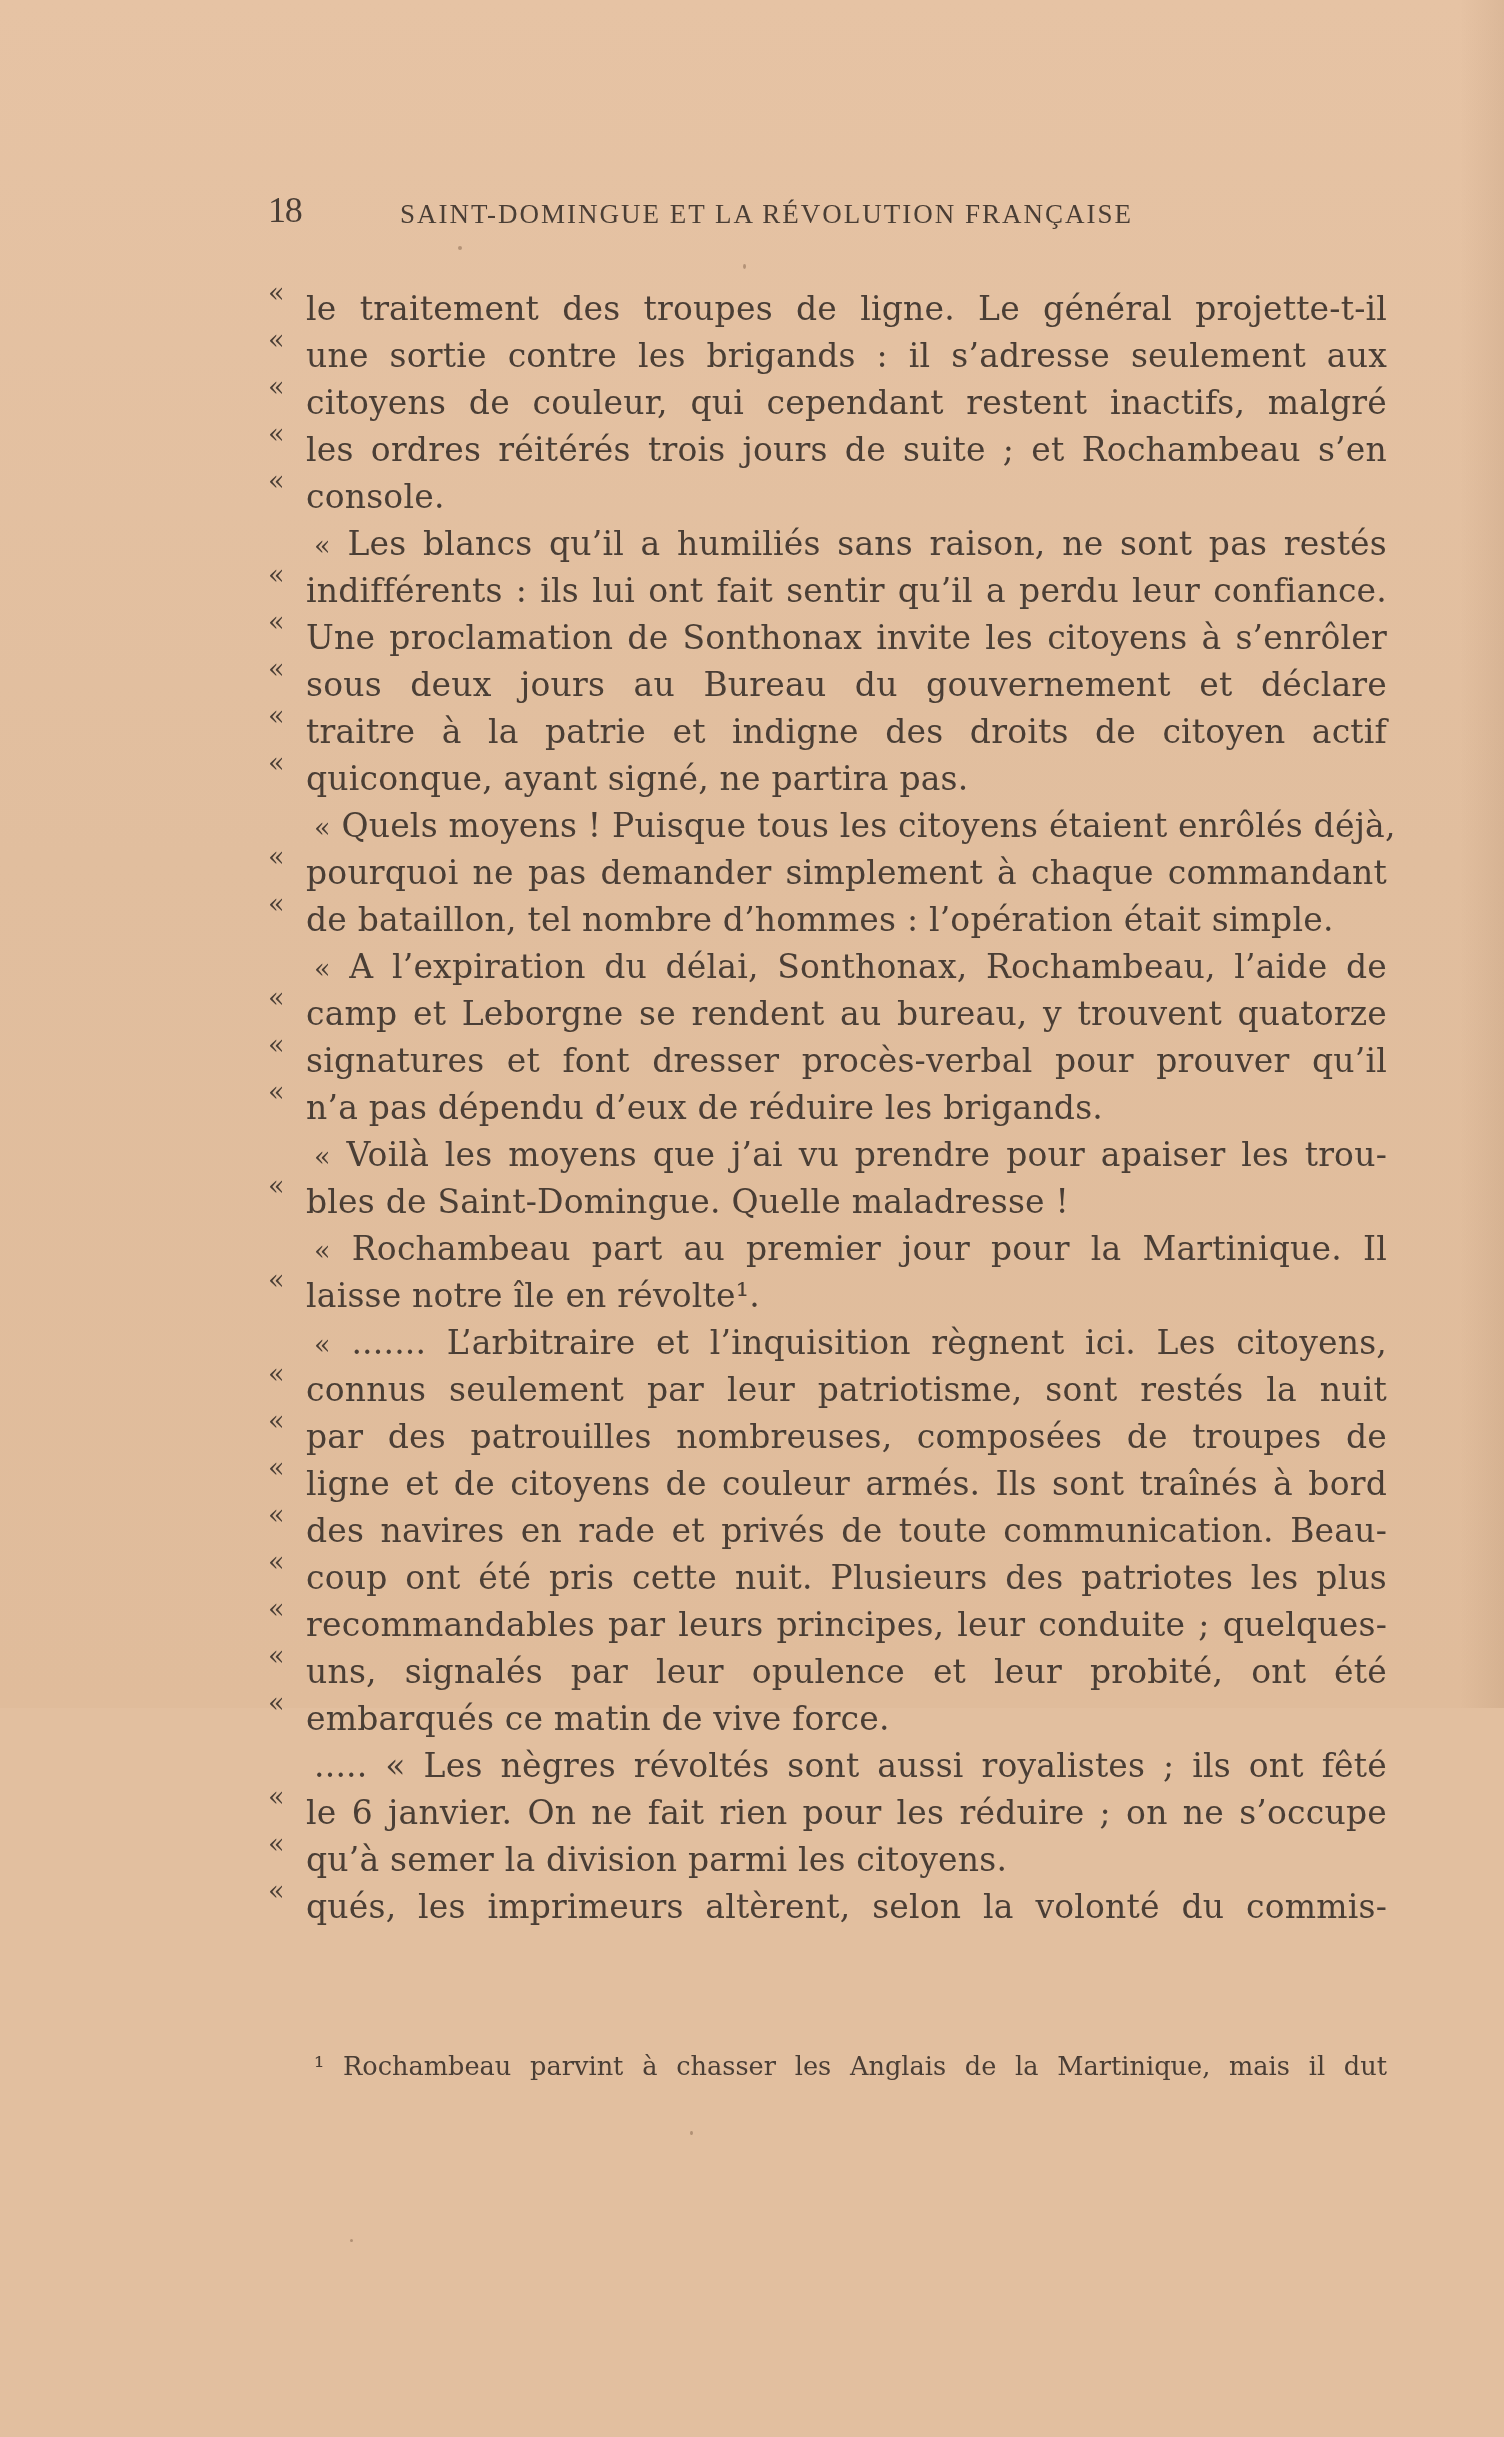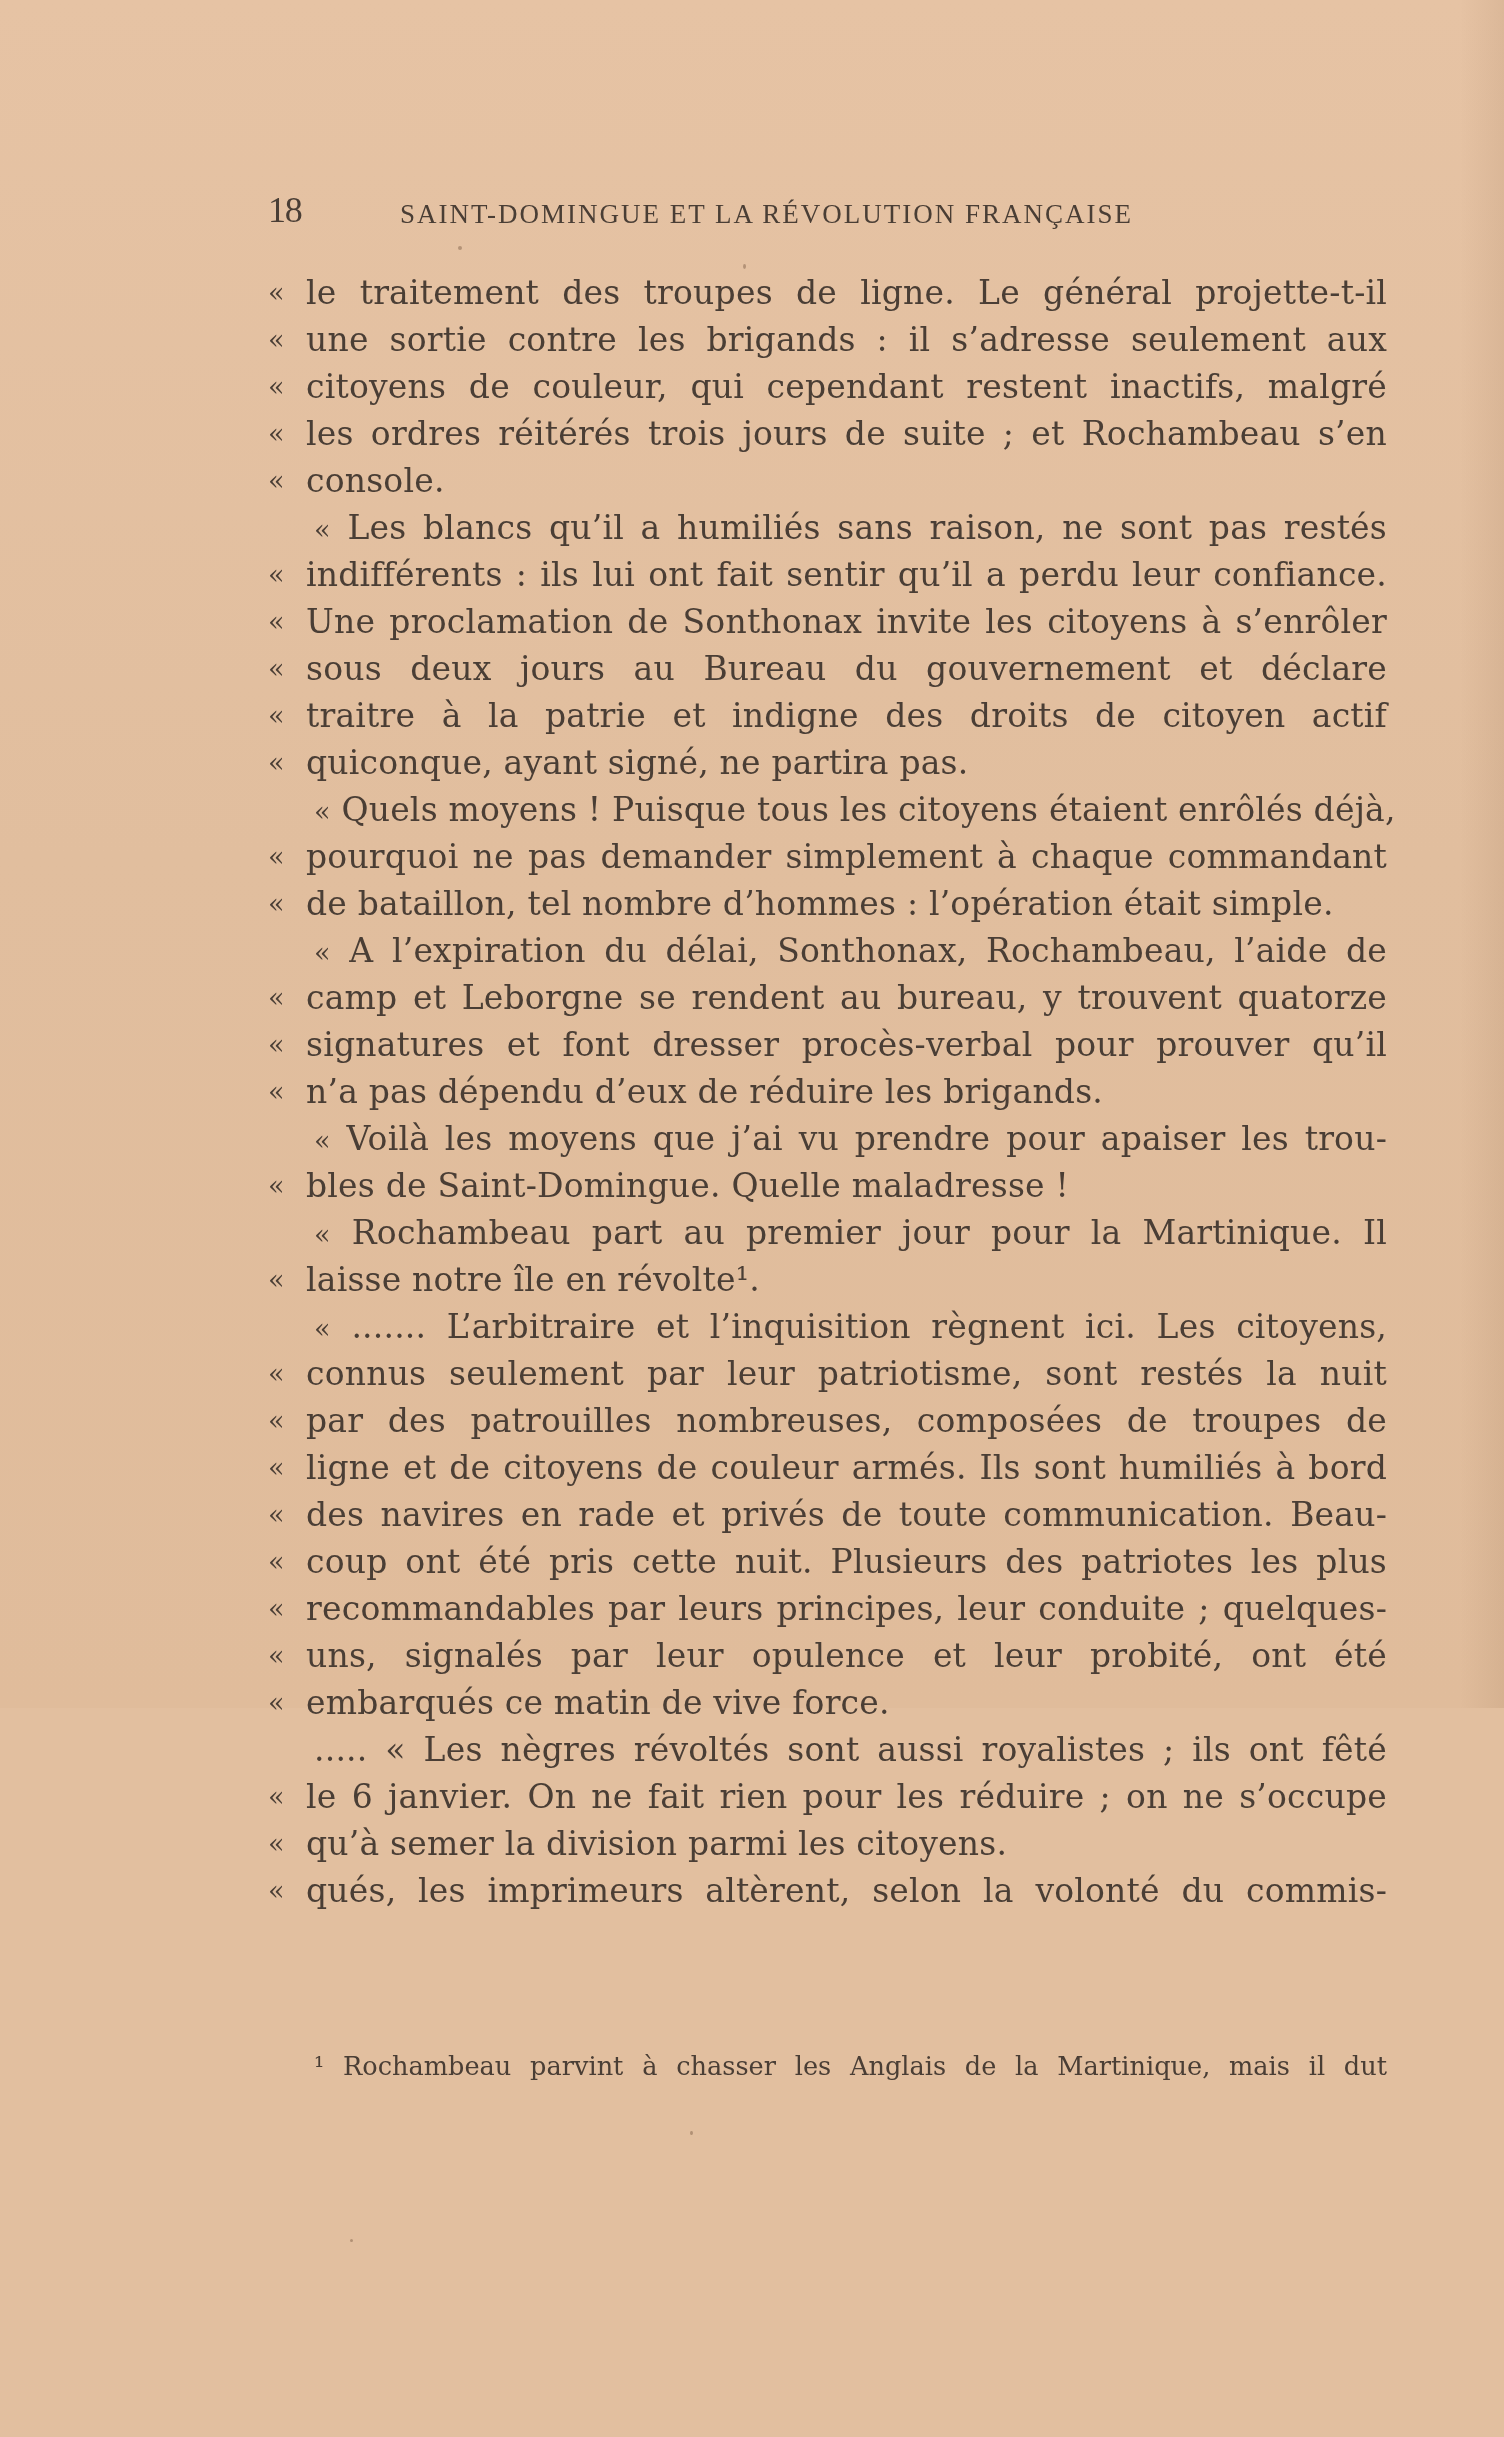--- a/index.html
+++ b/index.html
@@ -41,21 +41,21 @@
       line-height: 47px;
       font-size: 33px;
       white-space: nowrap;
     }
     .line .gq {
       position: absolute; left: 0; top: 0;
       width: 38px;
       font-size: 27px;
     }
     .line .txt {
-      position: absolute; left: 38px; top: 0; right: 0;
+      position: absolute; left: 38px; top: 16px; right: 0;
       text-align: justify;
       text-align-last: justify;
       letter-spacing: 0.2px;
     }
     .line.last .txt { text-align-last: left; }
     .line.para .txt { left: 46px; }
     .footnote-wrap {
       position: absolute; left: 268px; top: 2047px; width: 1119px;
     }
     .fn1 { position: relative; height: 38px; padding-left: 46px;
@@ -164,21 +164,21 @@
       <div class="line">
         <span class="gq">«</span>
         <span class="txt">connus seulement par leur patriotisme, sont restés la nuit</span>
       </div>
       <div class="line">
         <span class="gq">«</span>
         <span class="txt">par des patrouilles nombreuses, composées de troupes de</span>
       </div>
       <div class="line">
         <span class="gq">«</span>
-        <span class="txt">ligne et de citoyens de couleur armés. Ils sont humiliés à bord</span>
+        <span class="txt">ligne et de citoyens de couleur armés. Ils sont traînés à bord</span>
       </div>
       <div class="line">
         <span class="gq">«</span>
         <span class="txt">des navires en rade et privés de toute communication. Beau-</span>
       </div>
       <div class="line">
         <span class="gq">«</span>
         <span class="txt">coup ont été pris cette nuit. Plusieurs des patriotes les plus</span>
       </div>
       <div class="line">

